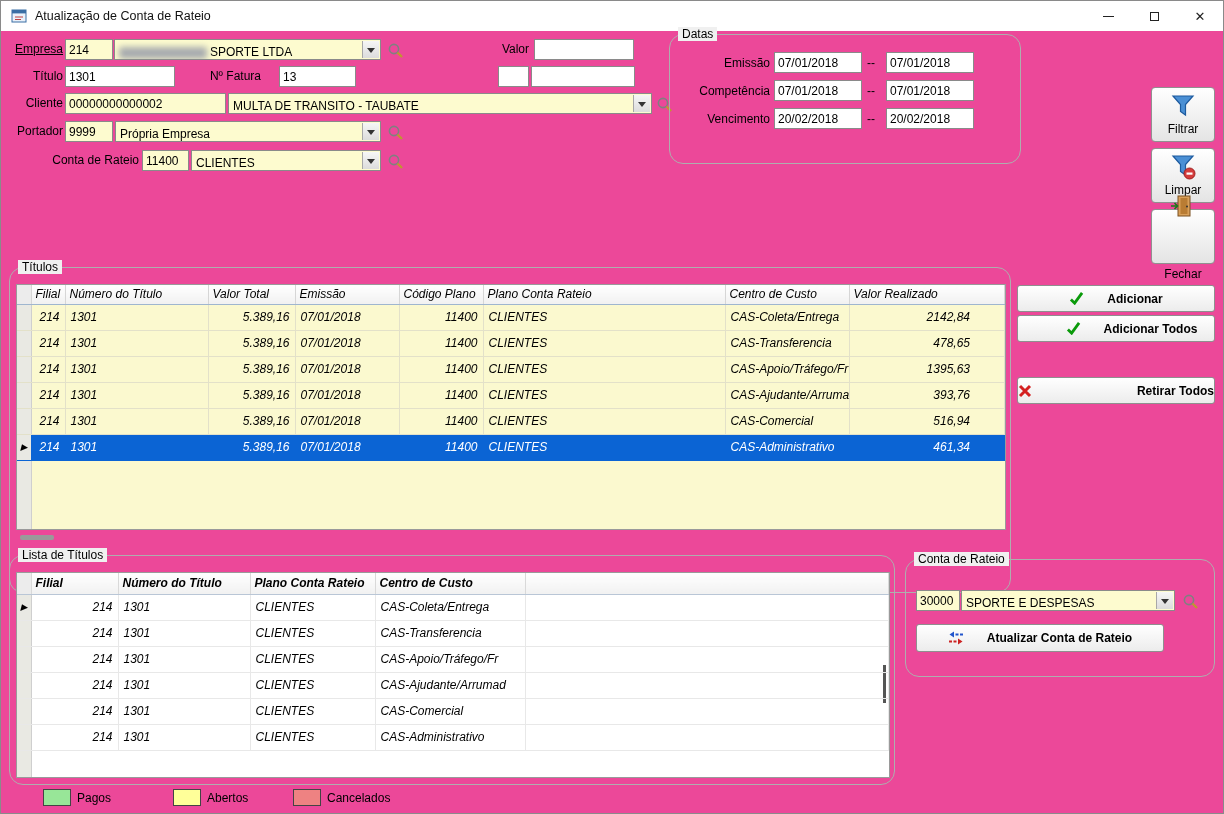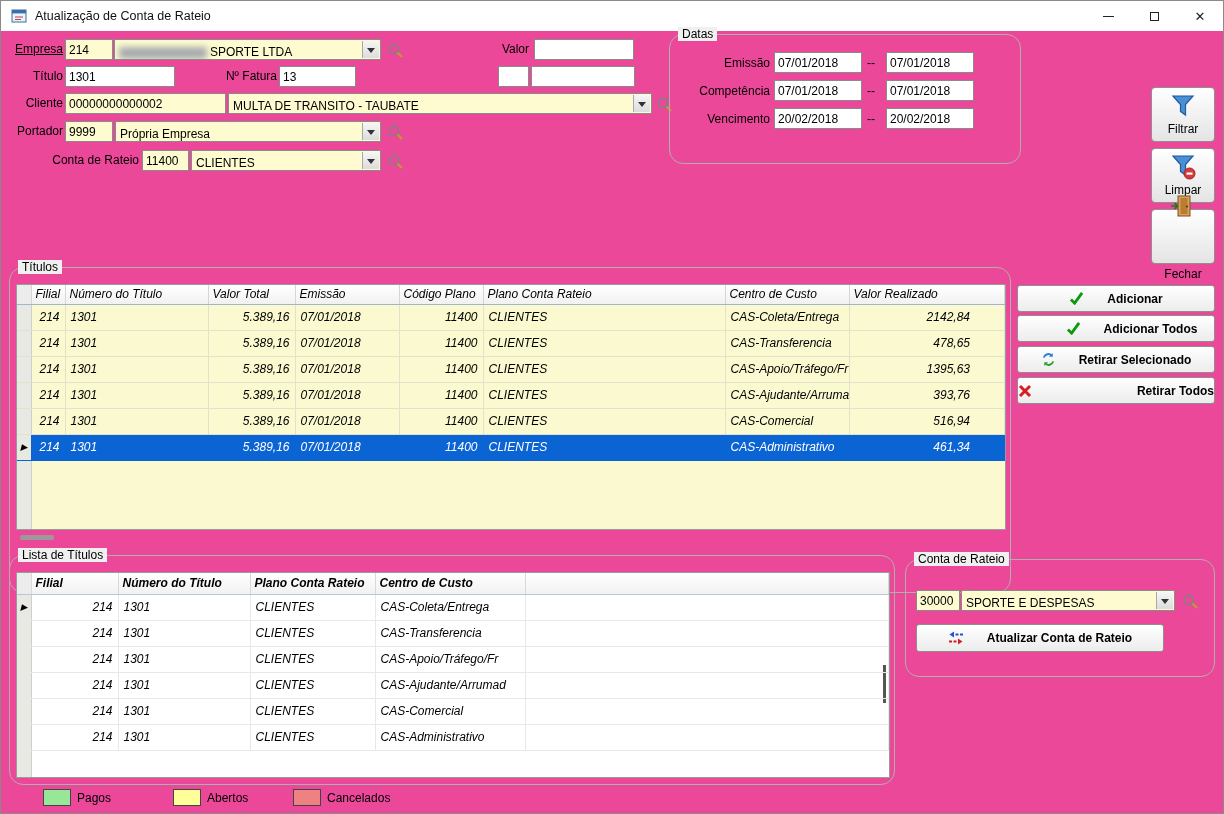--- a/index.html
+++ b/index.html
@@ -105,21 +105,21 @@
       <svg width="17" height="17" viewBox="0 0 17 17">
           <circle cx="7" cy="7" r="4.6" fill="none" stroke="#808080" stroke-width="1.6"></circle>
           <path d="M10.5 10.5l4.5 4.5" stroke="#bf9730" stroke-width="2.4"></path>
         </svg>
     </span>
     <span class="lbl r" style="left:458px;top:11px;width:70px;">Valor</span>
     <input class="fld" style="left: 533px; top: 8px; width: 100px;" value="">
 
     <span class="lbl r" style="left:12px;top:38px;width:50px;">Título</span>
     <input class="fld" style="left: 64px; top: 35px; width: 110px;" value="1301">
-    <span class="lbl r" style="left:205px;top:38px;width:71px;">Nº Fatura</span>
+    <span class="lbl r" style="left:189px;top:38px;width:71px;">Nº Fatura</span>
     <input class="fld" style="left: 278px; top: 35px; width: 77px;" value="13">
     <span class="lbl r" style="left:352px;top:38px;width:143px;margin-top:29px;">Filial/Conhecimento</span>
     <input class="fld" style="left: 497px; top: 35px; width: 31px;" value="">
     <input class="fld" style="left: 530px; top: 35px; width: 104px;" value="">
 
     <span class="lbl r" style="left:12px;top:65px;width:50px;">Cliente</span>
     <input class="fld yellow" style="left: 64px; top: 62px; width: 161px;" value="00000000000002">
     <div class="combo yellow" style="left:227px;top:62px;width:424px;">
       <span>MULTA DE TRANSITO - TAUBATE</span>
       <span class="cbtn"></span>
@@ -313,31 +313,20 @@
       <span>Adicionar</span>
     </div>
     <div class="actbtn" style="left:1016px;top:284px;width:198px;padding-left:31px;">
       <span class="icon">
           <svg width="15" height="13" viewBox="0 0 16 14">
             <path d="M2 8l4 4 8-11" fill="none" stroke="#0a9a0a" stroke-width="3"></path>
           </svg>
         </span>
       <span>Adicionar Todos</span>
     </div>
-    <div class="actbtn" style="left:1016px;top:315px;width:198px;">
-      <span class="icon">
-        <svg width="15" height="15" viewBox="0 0 16 16">
-            <path d="M3 6a5 5 0 0 1 8.5-2.2" fill="none" stroke="#2d7dd2" stroke-width="2"></path>
-            <path d="M12.5 1v4h-4z" fill="#2d7dd2"></path>
-            <path d="M13 10a5 5 0 0 1-8.5 2.2" fill="none" stroke="#2aa02a" stroke-width="2"></path>
-            <path d="M3.5 15v-4h4z" fill="#2aa02a"></path>
-          </svg>
-      </span>
-      <span>Retirar Selecionado</span>
-    </div>
     <div class="actbtn" style="left:1016px;top:346px;width:198px;justify-content:space-between;">
       <span class="icon">
           <svg width="14" height="14" viewBox="0 0 14 14">
             <path d="M2 2l10 10M12 2L2 12" stroke="#d42020" stroke-width="3"></path>
           </svg>
         </span>
       <span>Retirar Todos</span>
     </div>
 
     <div class="group" style="left:8px;top:524px;width:886px;height:230px;">

